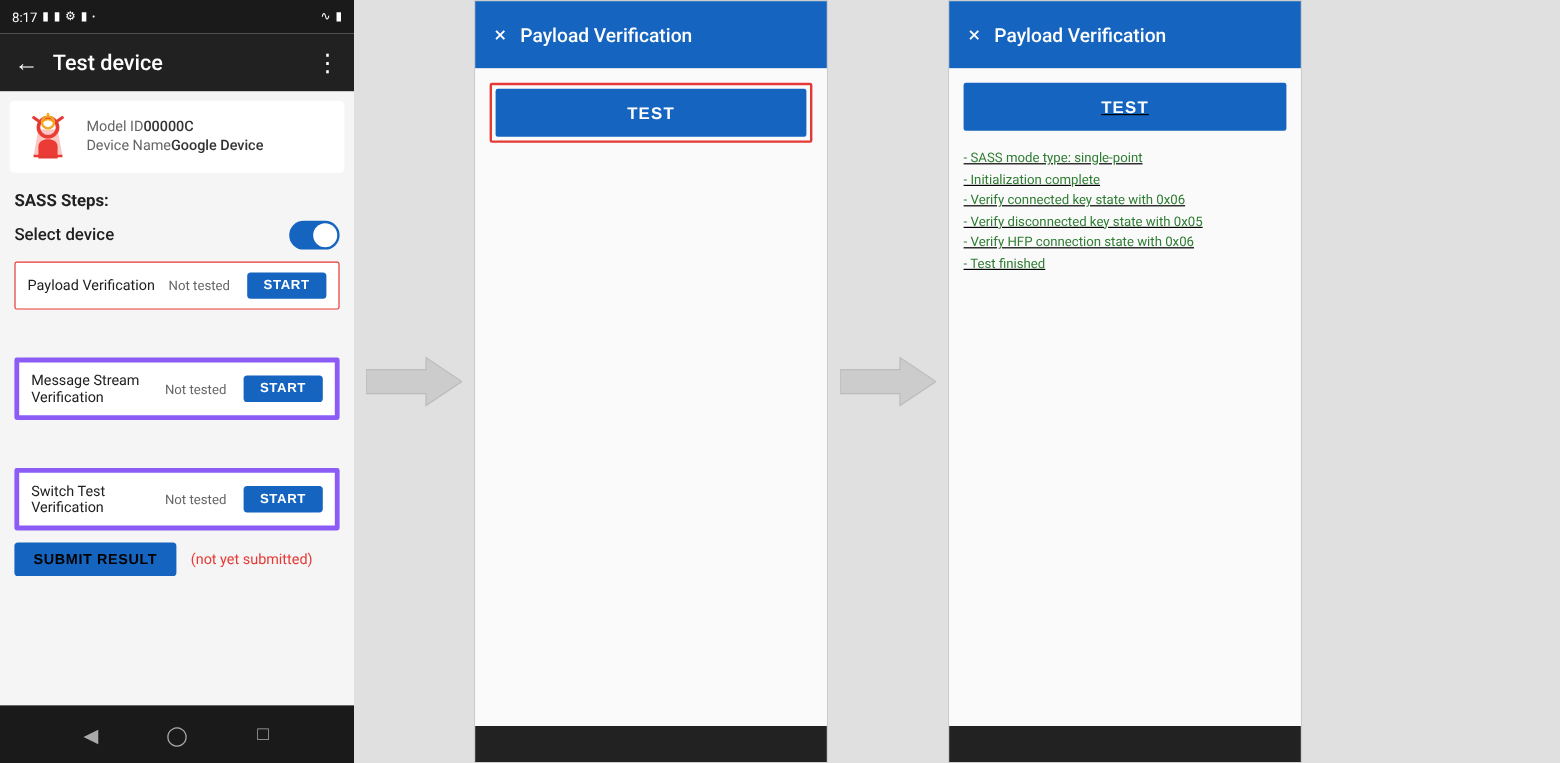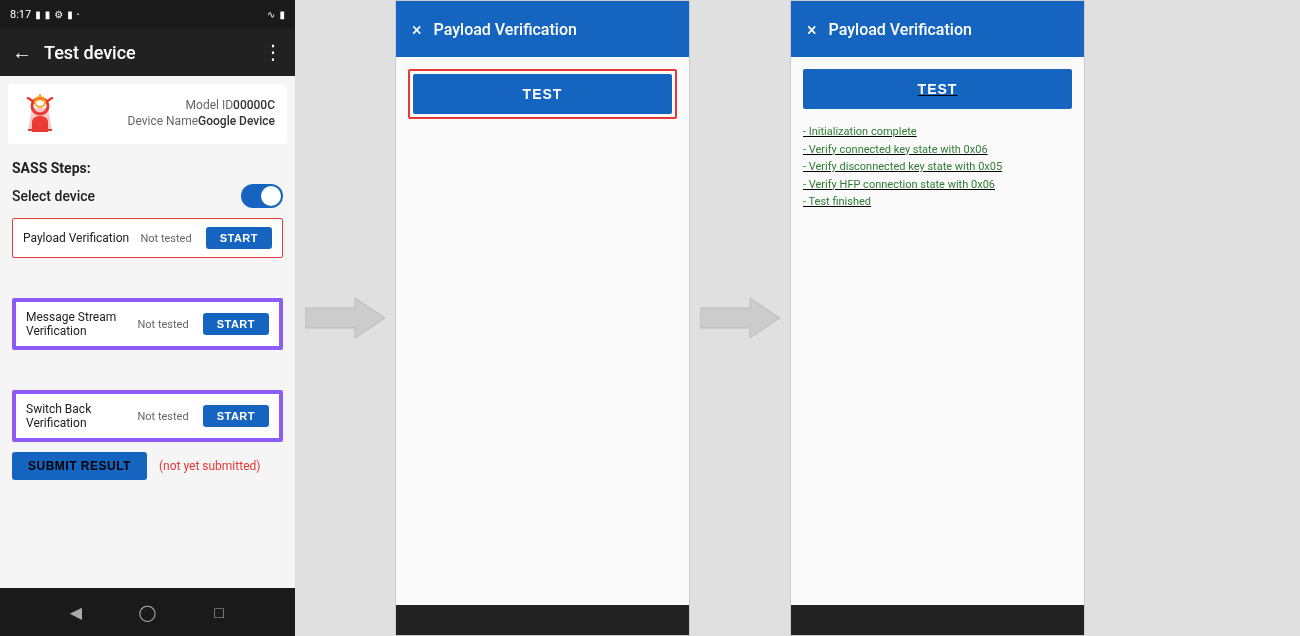--- a/index.html
+++ b/index.html
@@ -110,21 +110,21 @@
     }
 
     .device-details {
       flex: 1;
       font-size: 12px;
       color: #333;
     }
 
     .device-row {
       display: flex;
-      justify-content: flex-end;
+      justify-content: flex-start;
       margin-bottom: 2px;
     }
 
     .device-label {
       color: #666;
     }
 
     .device-value {
       color: #333;
       font-weight: 500;
@@ -414,21 +414,21 @@
           <button class="step-start-btn">START</button>
         </div>
 
         <div class="test-step-row normal">
           <span class="step-name">Message Stream Verification</span>
           <span class="step-status">Not tested</span>
           <button class="step-start-btn">START</button>
         </div>
 
         <div class="test-step-row normal">
-          <span class="step-name">Switch Back Verification</span>
+          <span class="step-name">Switch Test Verification</span>
           <span class="step-status">Not tested</span>
           <button class="step-start-btn">START</button>
         </div>
 
         <div class="submit-row">
           <button class="submit-btn">SUBMIT RESULT</button>
           <span class="not-submitted">(not yet submitted)</span>
         </div>
       </div>
     </div>
@@ -466,20 +466,21 @@
   </div>
 
   <div class="dialog-screen">
     <div class="dialog-header">
       <span class="dialog-close">×</span>
       <span class="dialog-title">Payload Verification</span>
     </div>
     <div class="dialog-body">
       <button class="test-btn">TEST</button>
       <div class="result-list" id="result-list">
+      <div class="result-item">- SASS mode type: single-point</div>
           <div class="result-item">- Initialization complete</div>
           <div class="result-item">- Verify connected key state with 0x06</div>
           <div class="result-item">- Verify disconnected key state with 0x05</div>
           <div class="result-item">- Verify HFP connection state with 0x06</div>
           <div class="result-item">- Test finished</div>
         </div>
     </div>
     <div class="dialog-footer"></div>
   </div>
 

